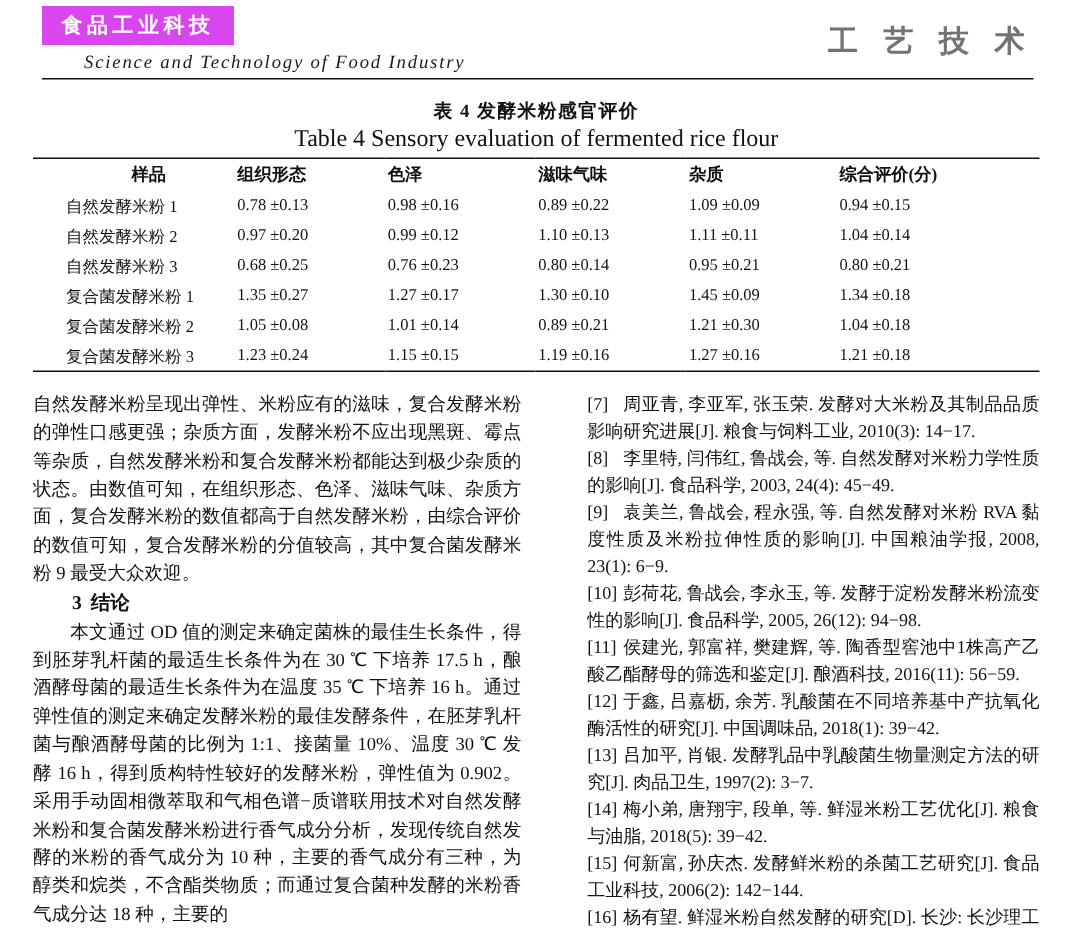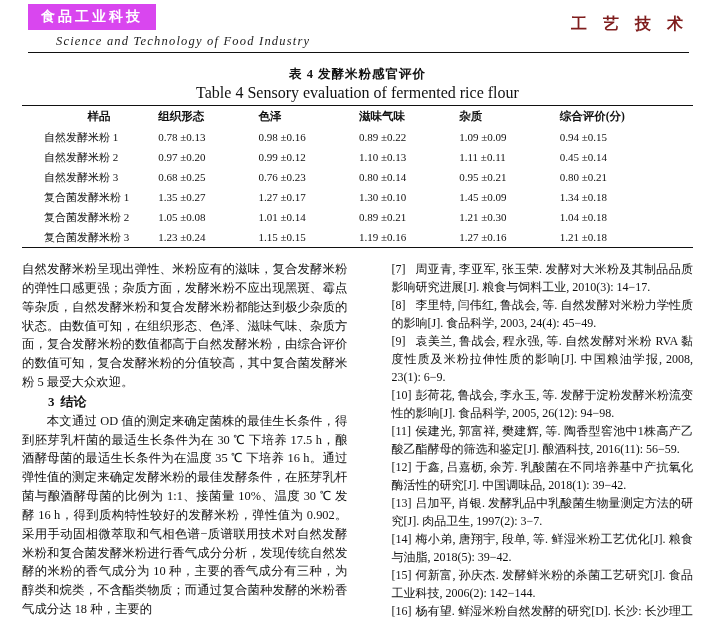--- a/index.html
+++ b/index.html
@@ -52,24 +52,24 @@
     font-style: italic;
     font-size: 12.5px;
     letter-spacing: 1.2px;
     color: #1a1a1a;
   }
   .section-title-cn {
     position: absolute;
     right: 4px;
     top: 14px;
     font-family: "Liberation Serif", serif;
-    font-size: 16px;
+    font-size: 20px;
     font-weight: bold;
     letter-spacing: 6px;
-    color: #7f1d1d;
+    color: #737373;
   }
   .header-rule {
     position: absolute;
     left: 6px;
     right: 4px;
     top: 52px;
     border-top: 1px solid #111111;
   }
 
   
@@ -194,21 +194,21 @@
           <td>0.89 ±0.22</td>
           <td>1.09 ±0.09</td>
           <td>0.94 ±0.15</td>
         </tr>
         <tr>
           <td class="col-sample">自然发酵米粉 2</td>
           <td>0.97 ±0.20</td>
           <td>0.99 ±0.12</td>
           <td>1.10 ±0.13</td>
           <td>1.11 ±0.11</td>
-          <td>0.45 ±0.14</td>
+          <td>1.04 ±0.14</td>
         </tr>
         <tr>
           <td class="col-sample">自然发酵米粉 3</td>
           <td>0.68 ±0.25</td>
           <td>0.76 ±0.23</td>
           <td>0.80 ±0.14</td>
           <td>0.95 ±0.21</td>
           <td>0.80 ±0.21</td>
         </tr>
         <tr>
@@ -235,21 +235,21 @@
           <td>1.27 ±0.16</td>
           <td>1.21 ±0.18</td>
         </tr>
       </tbody>
     </table>
   </div>
 
   <div class="columns">
 
     <div class="col">
-      <p class="noindent">自然发酵米粉呈现出弹性、米粉应有的滋味，复合发酵米粉的弹性口感更强；杂质方面，发酵米粉不应出现黑斑、霉点等杂质，自然发酵米粉和复合发酵米粉都能达到极少杂质的状态。由数值可知，在组织形态、色泽、滋味气味、杂质方面，复合发酵米粉的数值都高于自然发酵米粉，由综合评价的数值可知，复合发酵米粉的分值较高，其中复合菌发酵米粉 5 最受大众欢迎。</p>
+      <p class="noindent">自然发酵米粉呈现出弹性、米粉应有的滋味，复合发酵米粉的弹性口感更强；杂质方面，发酵米粉不应出现黑斑、霉点等杂质，自然发酵米粉和复合发酵米粉都能达到极少杂质的状态。由数值可知，在组织形态、色泽、滋味气味、杂质方面，复合发酵米粉的数值都高于自然发酵米粉，由综合评价的数值可知，复合发酵米粉的分值较高，其中复合菌发酵米粉 9 最受大众欢迎。</p>
       <p class="heading">
         <span class="num">3</span><span>结论</span>
       </p>
       <p>本文通过 OD 值的测定来确定菌株的最佳生长条件，得到胚芽乳杆菌的最适生长条件为在 30 ℃ 下培养 17.5 h，酿酒酵母菌的最适生长条件为在温度 35 ℃ 下培养 16 h。通过弹性值的测定来确定发酵米粉的最佳发酵条件，在胚芽乳杆菌与酿酒酵母菌的比例为 1:1、接菌量 10%、温度 30 ℃ 发酵 16 h，得到质构特性较好的发酵米粉，弹性值为 0.902。采用手动固相微萃取和气相色谱−质谱联用技术对自然发酵米粉和复合菌发酵米粉进行香气成分分析，发现传统自然发酵的米粉的香气成分为 10 种，主要的香气成分有三种，为醇类和烷类，不含酯类物质；而通过复合菌种发酵的米粉香气成分达 18 种，主要的</p>
     </div>
 
     <div class="col">
       <p class="ref-item">
         <span class="ref-num">[7]</span><span>周亚青, 李亚军, 张玉荣. 发酵对大米粉及其制品品质影响研究进展[J]. 粮食与饲料工业, 2010(3): 14−17.</span>
       </p>

